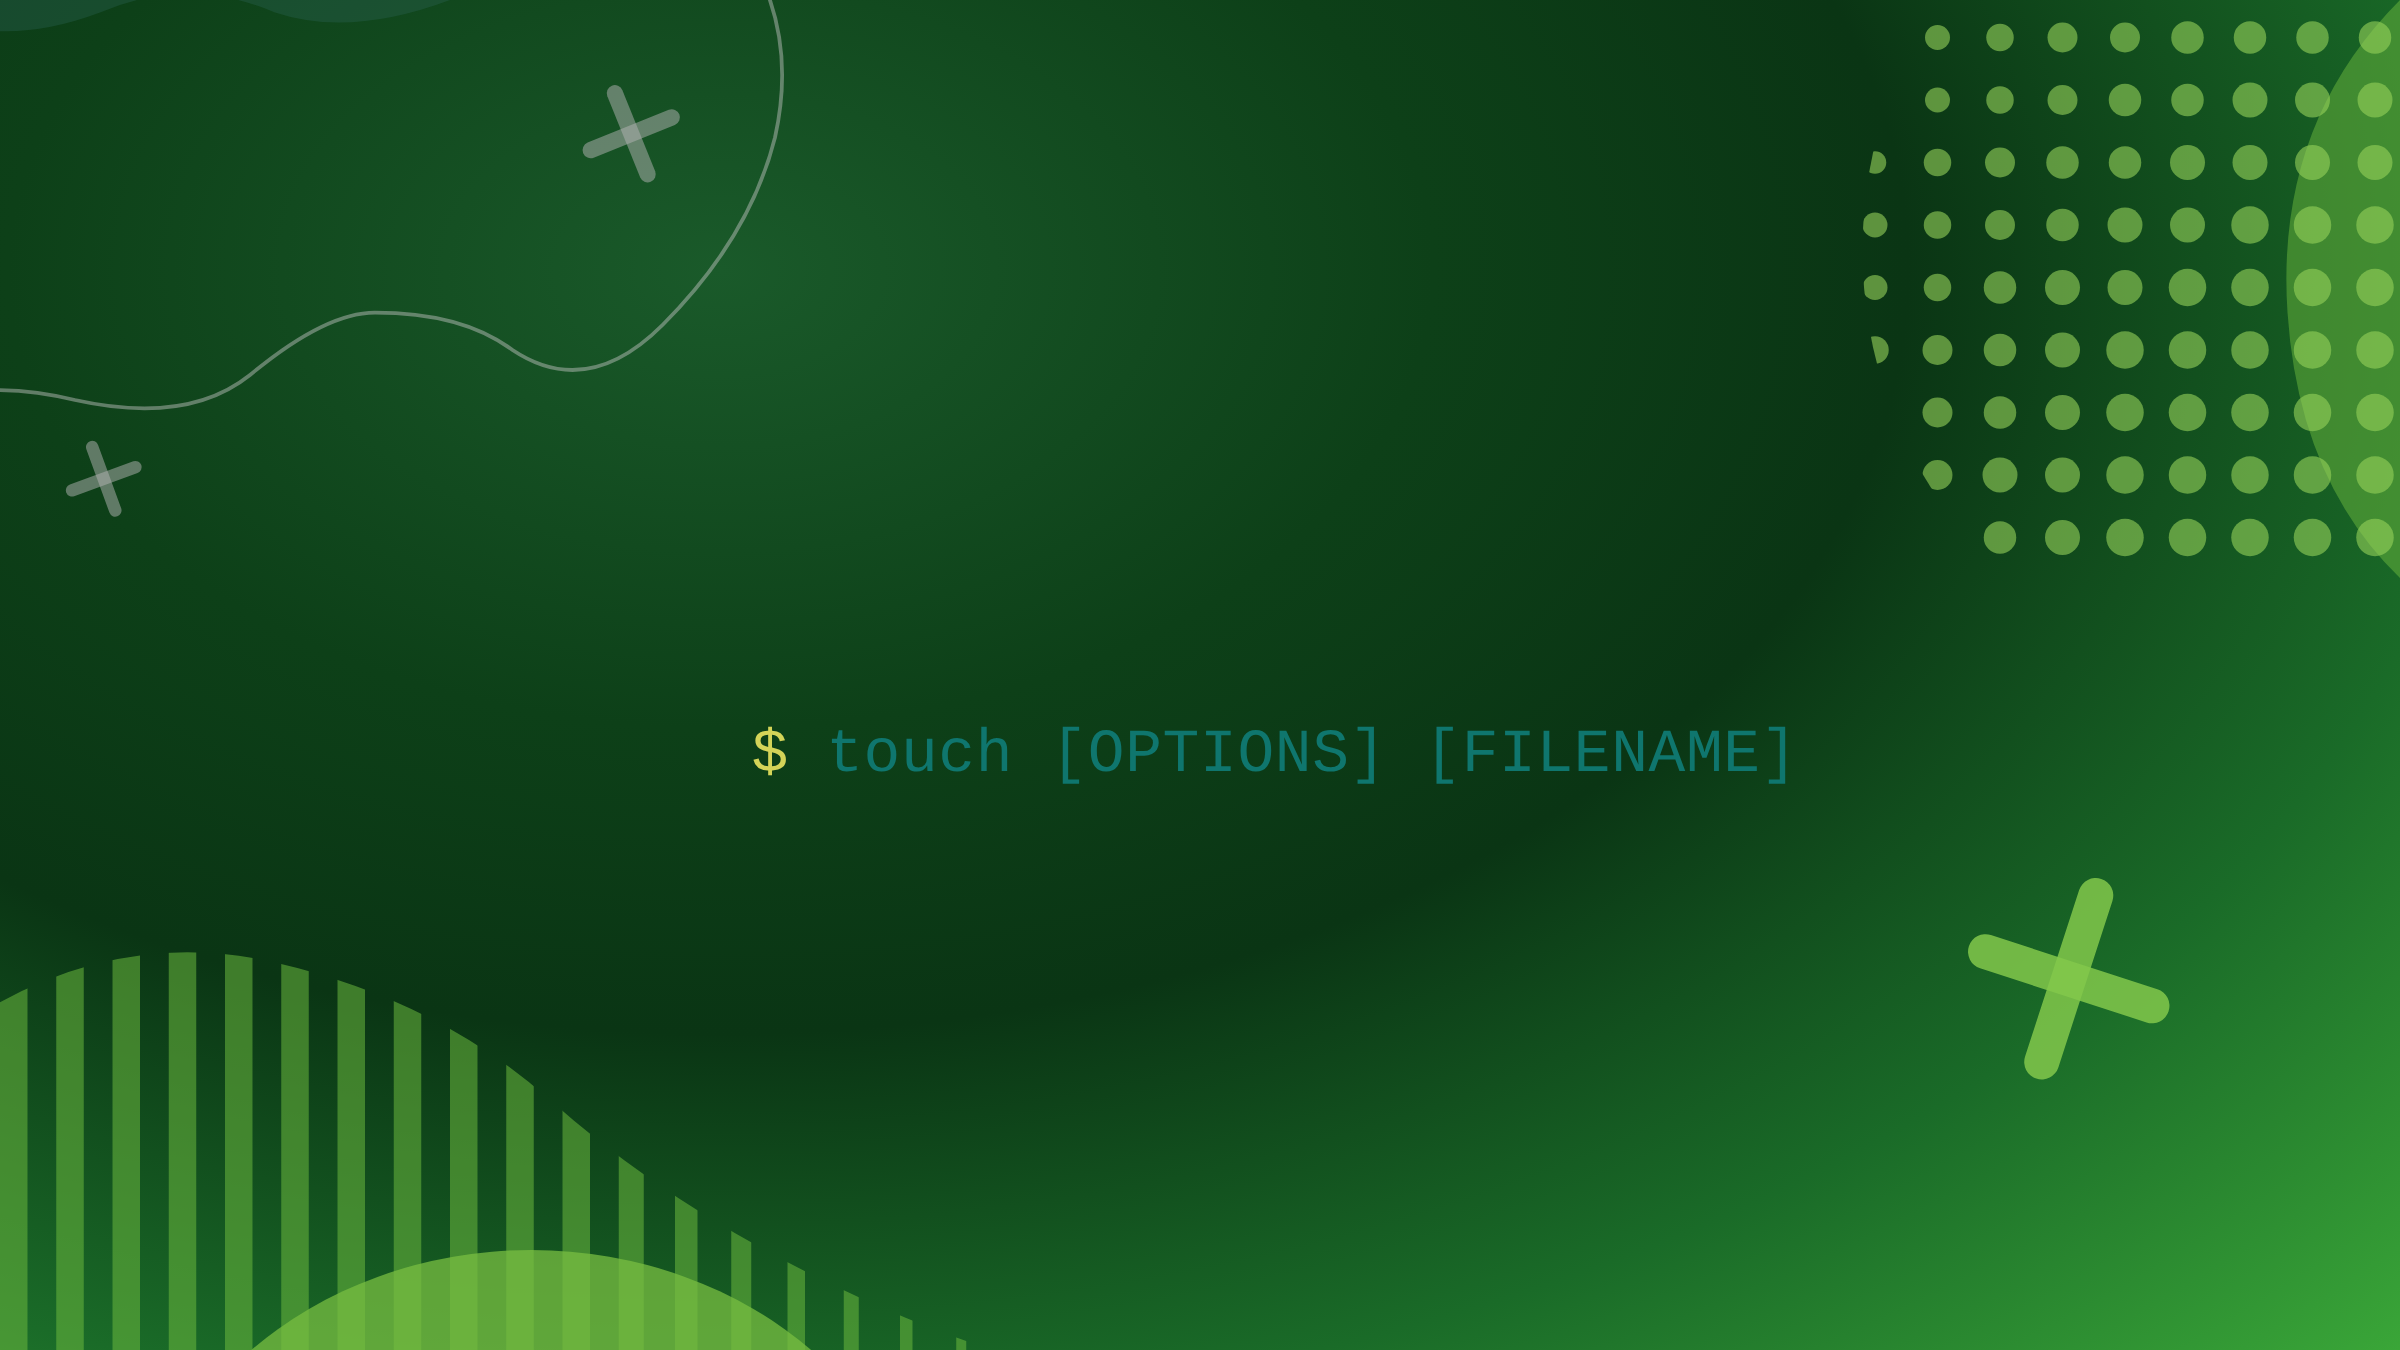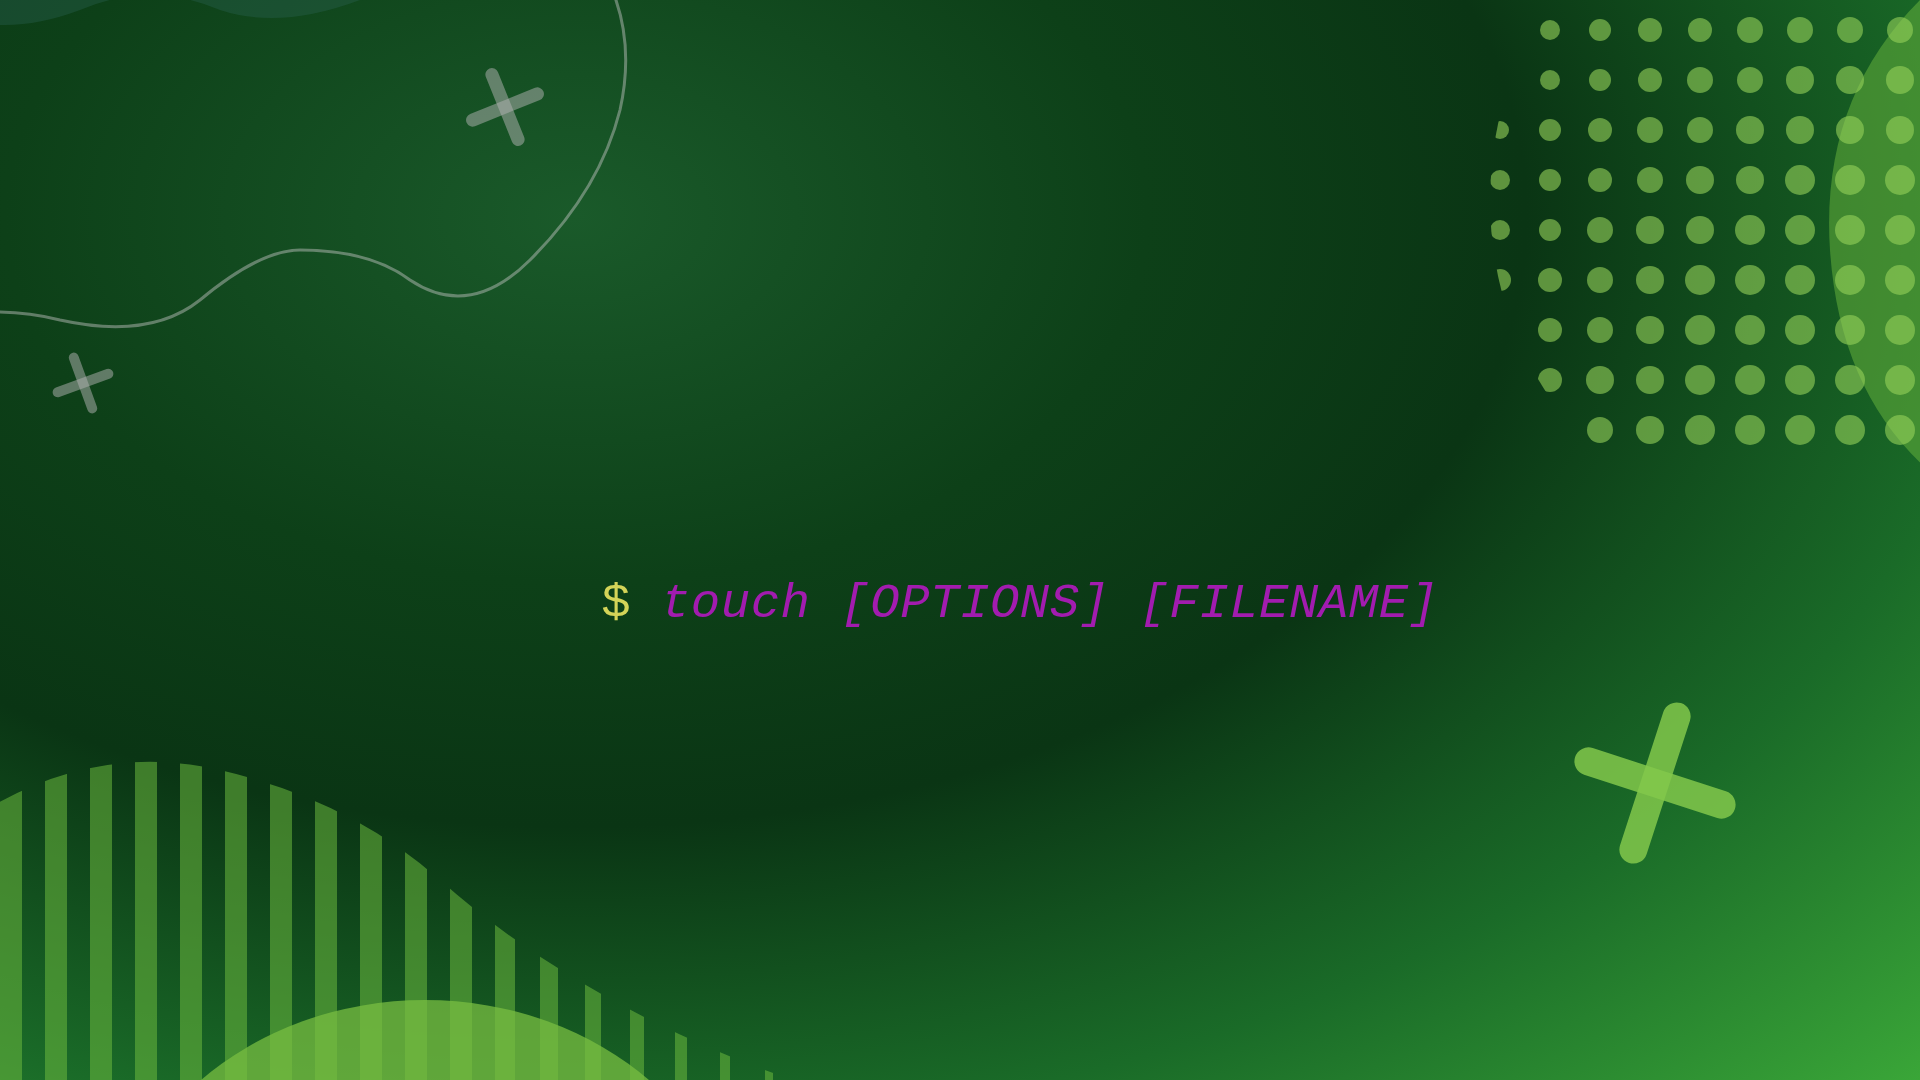--- a/index.html
+++ b/index.html
@@ -119,22 +119,21 @@
       font-size: 49px;
       letter-spacing: 0.5px;
       white-space: pre;
     }
 
     .prompt {
       color: #d4d458;
     }
 
     .command {
-      color: #a21caf;
-      font-style: italic;
+      color: #0f766e;
     }
   </style>
 </head>
 <body>
 
 <div class="bg-layer">
 
   <svg class="blob-top-left" viewBox="0 0 800 600">
     <path d="M 0 0 L 600 0 Q 640 40 630 100 Q 620 170 560 200 Q 480 230 420 210 Q 350 180 280 210 Q 200 240 140 210 Q 60 180 0 230 Z" fill="rgba(45, 100, 90, 0.35)"></path>
   </svg>

